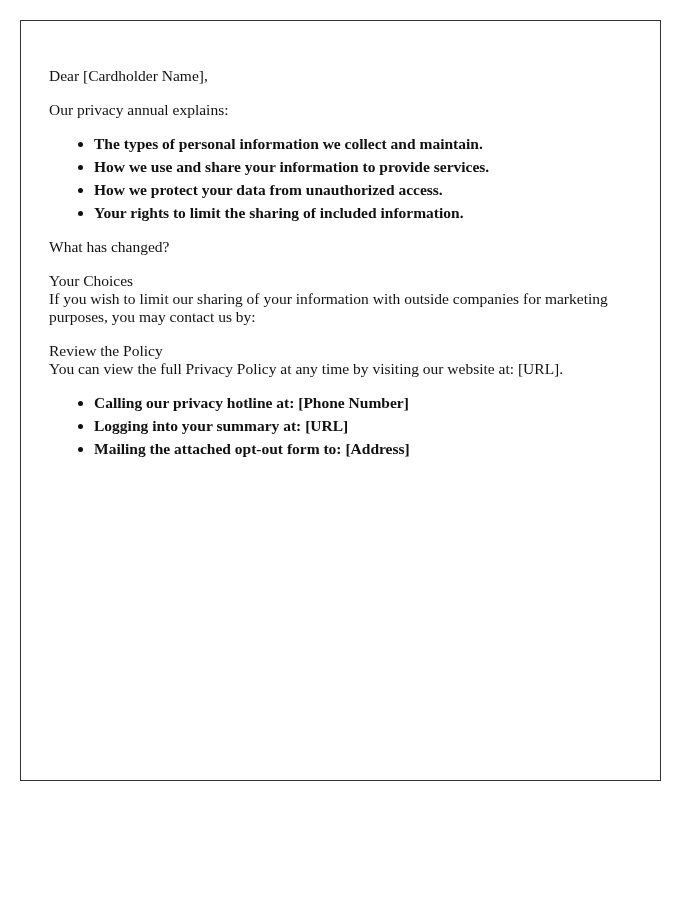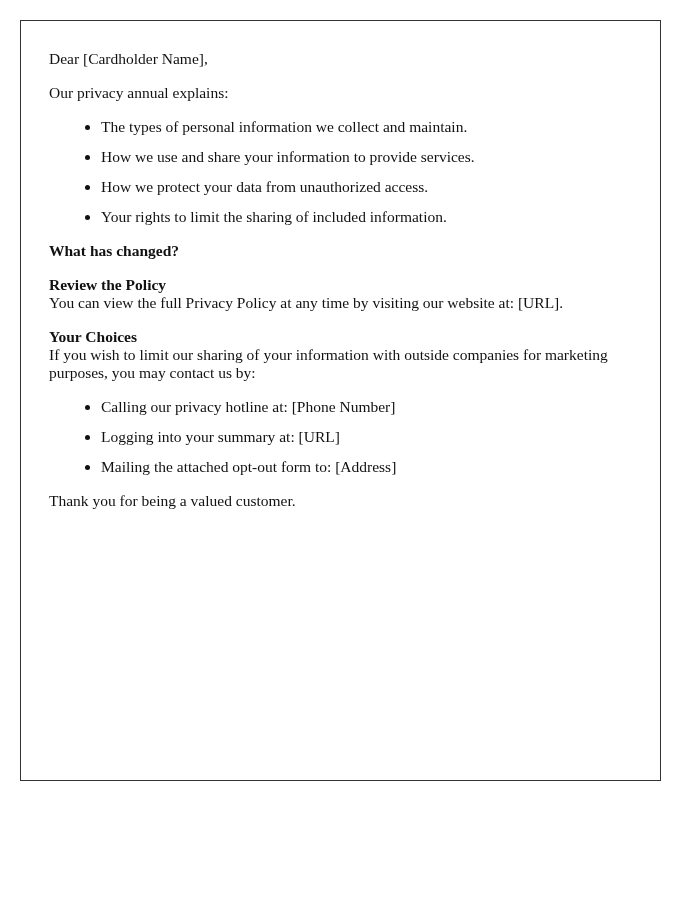--- a/index.html
+++ b/index.html
@@ -2,50 +2,49 @@
 <html><head>
   <meta charset="utf-8">
   <style>
     html, body { margin: 0; padding: 0; background: #ffffff; }
     body { width: 700px; height: 900px; position: relative; font-family: "Liberation Serif", "DejaVu Serif", serif; color: #111; }
     .letter {
       position: absolute; left: 20px; top: 20px;
       width: 641px; height: 761px;
       box-sizing: border-box;
       border: 1px solid #333;
-      padding: 29px 28px 20px 28px;
+      padding: 46px 28px 20px 28px;
       font-size: 15.5px; line-height: 18px;
     }
     p { margin: 0 0 16px 0; }
     ul { margin: 0 0 16px 0; padding-left: 40px; }
-    li { margin: 12px; }
-    .section-title { font-weight: bold; display: block; }
+    li { margin: 5px; font-weight: bold; }
+    .section-title { font-weight: normal; display: block; }
   </style>
 </head>
 <body>
 
 <div class="letter">
   <p>Dear [Cardholder Name],</p>
   <p>Our privacy annual explains:</p>
   <ul>
     <li>The types of personal information we collect and maintain.</li>
     <li>How we use and share your information to provide services.</li>
     <li>How we protect your data from unauthorized access.</li>
     <li>Your rights to limit the sharing of included information.</li>
   </ul>
   <p>
     <strong class="section-title">What has changed?</strong>
   </p>
   <p>
+    <strong class="section-title">Your Choices</strong>
+    <span>If you wish to limit our sharing of your information with outside companies for marketing purposes, you may contact us by:</span>
+  </p>
+  <p>
     <strong class="section-title">Review the Policy</strong>
     <span>You can view the full Privacy Policy at any time by visiting our website at: [URL].</span>
-  </p>
-  <p>
-    <strong class="section-title">Your Choices</strong>
-    <span>If you wish to limit our sharing of your information with outside companies for marketing purposes, you may contact us by:</span>
   </p>
   <ul>
     <li>Calling our privacy hotline at: [Phone Number]</li>
     <li>Logging into your summary at: [URL]</li>
     <li>Mailing the attached opt-out form to: [Address]</li>
   </ul>
-  <p>Thank you for being a valued customer.</p>
 </div>
 
 </body></html>

